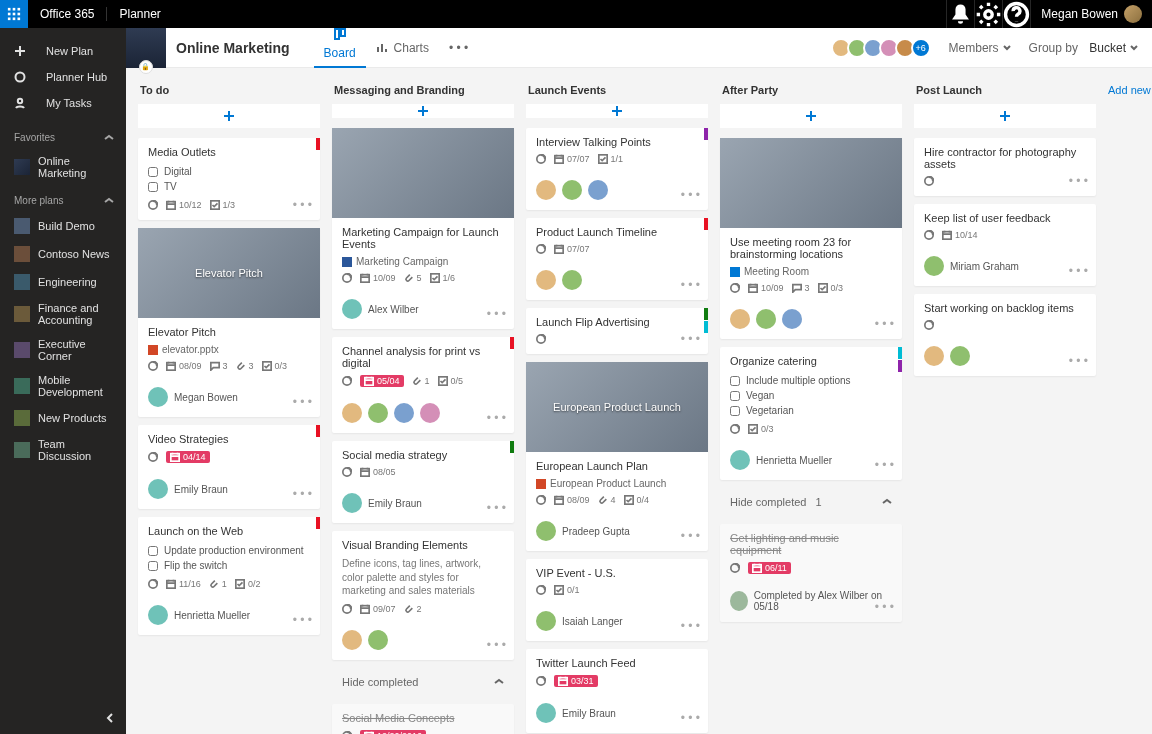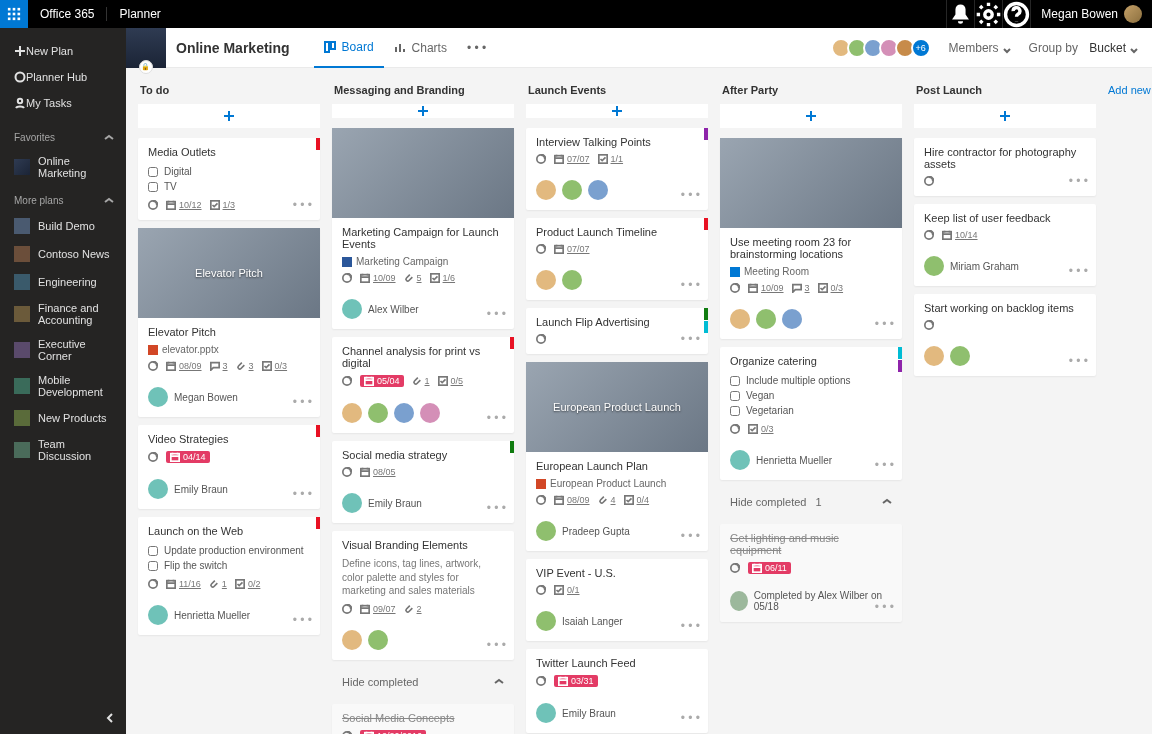--- a/index.html
+++ b/index.html
@@ -9,55 +9,55 @@
 .waffle svg { width: 14px; height: 14px; }
 .brand-o365 { padding: 0 12px; font-weight: 400; }
 .brand-app { padding: 0 12px; font-weight: 300; border-left: 1px solid rgba(255,255,255,0.2); }
 .topbar-spacer { flex: 1; }
 .topbar-btn { width: 28px; height: 28px; display: flex; align-items: center; justify-content: center; border-left: 1px solid rgba(255,255,255,0.15); }
 .topbar-user { padding: 0 10px; display: flex; align-items: center; gap: 6px; border-left: 1px solid rgba(255,255,255,0.15); height: 28px; }
 .topbar-avatar { width: 18px; height: 18px; border-radius: 50%; background: linear-gradient(135deg,#c4a068,#8b6f3e); }
 .body { display: flex; height: 706px; }
 .sidebar { width: 126px; background: #252423; color: #e1e1e1; display: flex; flex-direction: column; font-size: 11px; position: relative; }
 .side-top { padding: 10px 0 6px; }
-.side-item { display: flex; align-items: center; gap: 0; padding: 7px 14px; cursor: pointer; }
+.side-item { display: flex; align-items: center; gap: 20px; padding: 7px 14px; cursor: pointer; }
 .side-item svg { width: 12px; height: 12px; }
 .side-heading { display: flex; align-items: center; justify-content: space-between; padding: 10px 12px 6px 14px; color: #a6a6a6; font-size: 10px; }
 .side-plan { display: flex; align-items: center; gap: 8px; padding: 6px 14px; cursor: pointer; }
 .plan-thumb { width: 16px; height: 16px; background: #555; flex-shrink: 0; }
 .sidebar-collapse { position: absolute; bottom: 8px; right: 10px; }
 .main { flex: 1; display: flex; flex-direction: column; overflow: hidden; }
 .header { height: 40px; background: #fff; border-bottom: 1px solid #eaeaea; display: flex; align-items: center; padding: 0 14px 0 0; font-size: 12px; }
 .header-icon { width: 40px; height: 40px; margin-right: 10px; background: linear-gradient(180deg,#2f3b52,#1b2436); display:flex; align-items:center; justify-content:center; position:relative; }
 .lock-badge { position:absolute; bottom:-6px; left:50%; transform:translateX(-50%); width:14px; height:14px; border-radius:50%; background:#fff; border:1px solid #ddd; display:flex; align-items:center; justify-content:center; font-size:7px; color:#666; }
 .header-title { font-size: 14px; font-weight: 600; color: #333; margin-right: 24px; }
 .tab { display: flex; align-items: center; gap: 6px; padding: 0 10px; height: 40px; color: #666; cursor: pointer; }
-.tab.active { color: #0078d4; border-bottom: 2px solid #0078d4; }
+.tab.active { color: #0078d4; border-bottom: 2px solid #0078d4; flex-direction: column; }
 .header-spacer { flex: 1; }
 .header-members { display: flex; align-items: center; gap: -4px; }
 .hm-av { width: 20px; height: 20px; border-radius: 50%; margin-left: -4px; border: 2px solid #fff; }
 .hm-more { width: 20px; height: 20px; border-radius: 50%; background: #0078d4; color: #fff; font-size: 9px; display:flex; align-items:center; justify-content:center; margin-left: -4px; border:2px solid #fff; }
-.header-action { margin-left: 18px; color: #666; display: flex; align-items: flex-end; gap: 4px; cursor: pointer; }
+.header-action { margin-left: 18px; color: #666; display: flex; align-items: center; gap: 4px; cursor: pointer; }
 .board { flex: 1; display: flex; gap: 12px; padding: 12px; overflow-x: auto; background: #f4f4f4; }
 .bucket { width: 182px; flex-shrink: 0; display: flex; flex-direction: column; }
 .bucket-title { font-size: 11px; font-weight: 600; color: #333; padding: 4px 2px 8px; }
 .bucket-add-btn { height: 24px; background: #fff; display: flex; align-items: center; justify-content: center; margin-bottom: 10px; border: 1px solid transparent; cursor:pointer; }
 .bucket-add-btn svg { color: #0078d4; width: 12px; height: 12px; }
 .card-list { display: flex; flex-direction: column; gap: 8px; }
 .card { background: #fff; border-radius: 2px; position: relative; font-size: 11px; color: #333; box-shadow: 0 1px 2px rgba(0,0,0,0.06); }
 .card-stripes { position: absolute; right: 0; top: 0; display: flex; flex-direction: column; gap: 1px; }
 .stripe { width: 4px; height: 12px; }
 .card-body { padding: 8px 10px 10px; }
 .card-title { font-size: 11px; font-weight: 400; color: #333; margin-bottom: 6px; }
 .card-desc { font-size: 10px; color: #777; line-height: 1.35; margin-bottom: 4px; }
 .checklist-row { display: flex; align-items: center; gap: 6px; font-size: 10px; color: #555; padding: 2px 0; }
 .checklist-row input { width: 10px; height: 10px; }
 .card-meta { display: flex; align-items: center; gap: 8px; font-size: 9px; color: #777; margin-top: 6px; flex-wrap: wrap; }
 .meta-badge { background: #e33b65; color: #fff; padding: 1px 4px; border-radius: 2px; font-size: 9px; display:inline-flex; align-items:center; gap:3px; }
-.meta-item { display: inline-flex; align-items: center; gap: 3px; text-decoration: underline; }
+.meta-item { display: inline-flex; align-items: center; gap: 3px; }
 .card-footer { padding: 6px 10px 10px; display: flex; align-items: center; gap: 6px; }
 .av { width: 20px; height: 20px; border-radius: 50%; background:#ccc; }
 .assignee-name { font-size: 10px; color: #555; }
 .card-more { position: absolute; right: 8px; bottom: 8px; color: #aaa; font-size: 12px; }
 .card-image { height: 90px; background: linear-gradient(135deg,#9aa5b1,#6b7785); position: relative; }
 .attachment { font-size: 10px; color: #666; display:flex; align-items:center; gap:4px; margin-bottom: 4px; }
 .hide-completed { display: flex; align-items: center; justify-content: space-between; padding: 8px 10px; font-size: 11px; color: #666; cursor:pointer; }
 .completed-card { background: #f9f9f9; }
 .completed-card .card-title { text-decoration: line-through; color: #888; }
 .new-bucket { font-size: 11px; color: #0078d4; padding: 4px 0; cursor: pointer; white-space: nowrap; }

